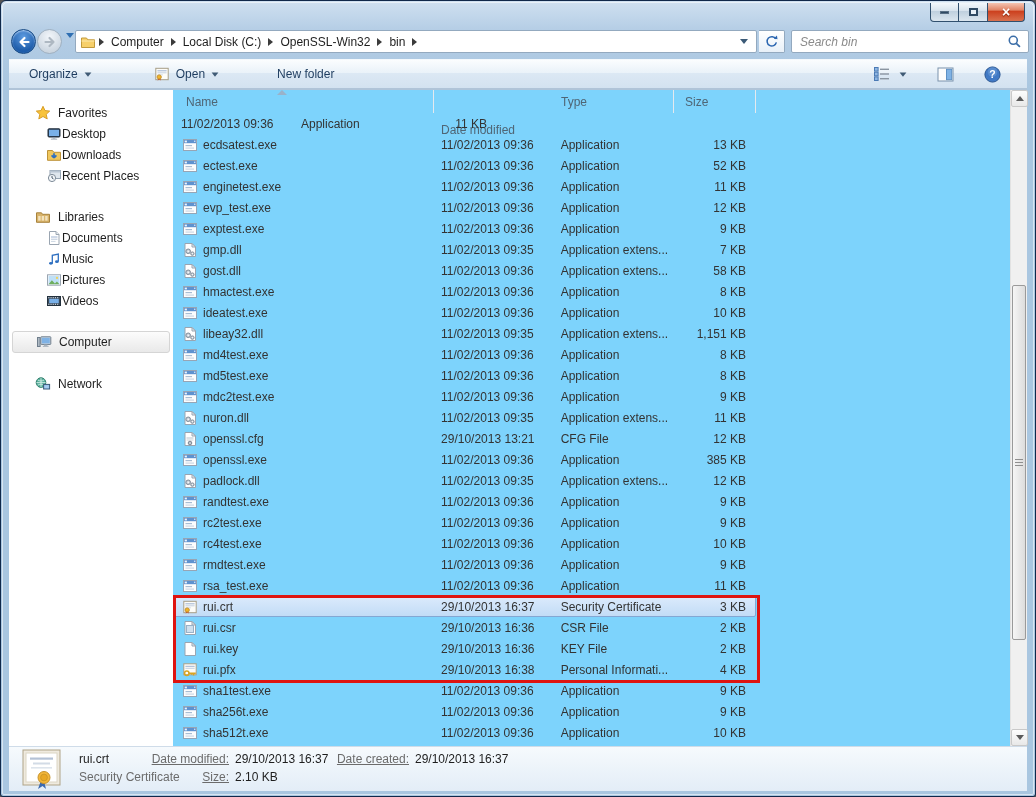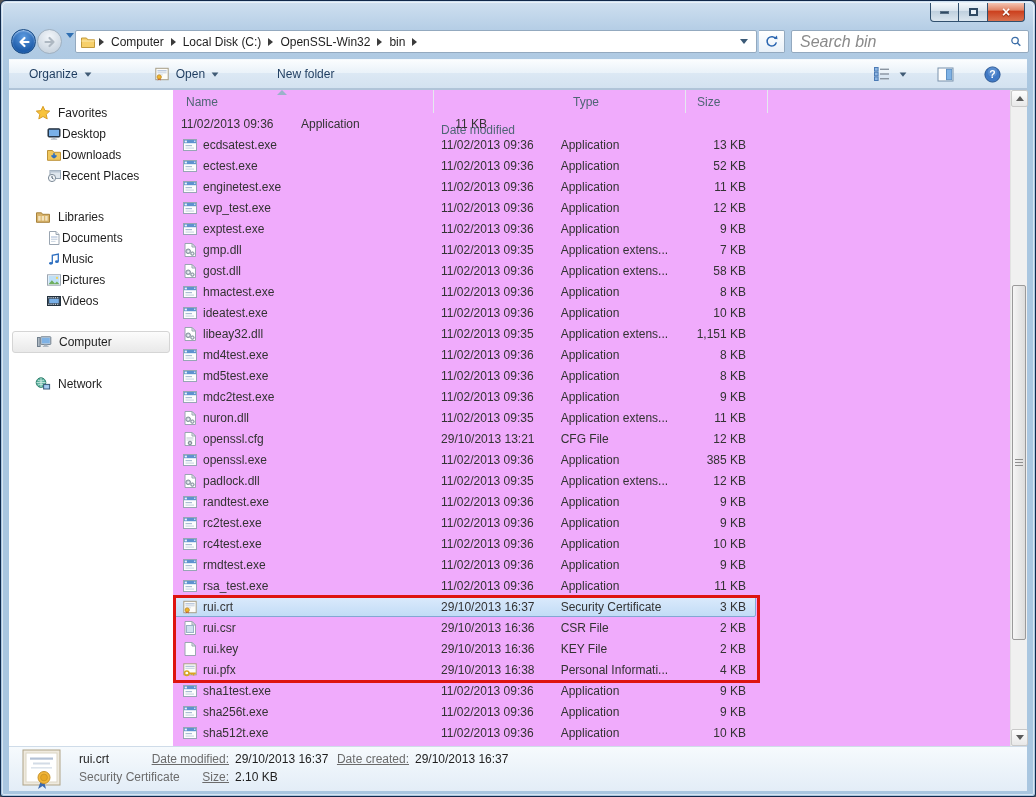--- a/index.html
+++ b/index.html
@@ -33,21 +33,21 @@
   .addressbar{position:absolute;left:66px;top:1px;width:682px;height:23px;background:#fff;border:1px solid #93a9bf;border-radius:2px;
     display:flex;align-items:center;padding:0 4px;gap:2px;}
   .crumb{padding:0 6px;color:#1e1e1e;white-space:nowrap;cursor:default;}
   .crumb-sep{width:0;height:0;border-top:4px solid transparent;border-bottom:4px solid transparent;border-left:5px solid #3b3b3b;margin:0 1px;}
   .addr-spacer{flex:1;}
   .addr-drop{margin-right:4px;border-top-color:#3b5a77;}
   .refreshbtn{position:absolute;left:750px;top:1px;width:26px;height:23px;border:1px solid #93a9bf;border-left:none;border-radius:0 2px 2px 0;
     background:linear-gradient(#fff,#e8f0f8);display:flex;align-items:center;justify-content:center;}
   .searchbox{position:absolute;left:782px;top:1px;width:238px;height:23px;background:#fff;border:1px solid #93a9bf;border-radius:2px;
     display:flex;align-items:center;padding:0 6px;}
-  .searchbox input{flex:1;border:none;outline:none;font-family:"Liberation Sans",sans-serif;font-size:16px;font-style:italic;color:#444;background:transparent;}
+  .searchbox input{flex:1;border:none;outline:none;font-family:"Liberation Sans",sans-serif;font-size:12px;font-style:italic;color:#444;background:transparent;}
   .searchbox input::placeholder{color:#8a8a8a;font-style:italic;}
   
   .toolbar{position:absolute;top:58px;left:8px;right:8px;height:30px;
     background:linear-gradient(#fbfdfe,#eaf2f9 45%,#dce8f4 46%,#d3e2f0);
     border-top:1px solid #f4f9fd;border-bottom:1px solid #b0c4d8;
     display:flex;align-items:center;color:#1e3c5f;}
   .tbtn{display:flex;align-items:center;gap:6px;padding:4px 8px;border-radius:3px;white-space:nowrap;}
   .tb-organize{margin-left:12px;}
   .tb-open{margin-left:46px;}
   .tb-newfolder{margin-left:42px;}
@@ -57,21 +57,21 @@
   .content{position:absolute;top:88px;left:8px;right:8px;bottom:50px;background:#fff;display:flex;border-top:1px solid #b0c4d8;}
   
   .sidebar{width:164px;padding-top:12px;overflow:hidden;flex:none;}
   .sb-group{display:flex;align-items:center;gap:7px;height:21px;padding-left:26px;margin-top:20px;color:#1e1e1e;cursor:default;}
   .sb-group:first-child{margin-top:0;}
   .sb-item{display:flex;align-items:center;height:21px;padding-left:37px;color:#1e1e1e;cursor:default;}
   .sb-selected{background:linear-gradient(#fcfcfc,#e9e9e9);border:1px solid #d5d5d5;border-radius:3px;
     margin-left:3px;margin-right:3px;padding-left:23px;height:22px;}
   .sbicon{width:16px;height:16px;display:inline-flex;flex:none;}
   
-  .filelist{flex:1;position:relative;background:#f0abfc;}
+  .filelist{flex:1;position:relative;background:#7dd3fc;}
   .list-header{height:23px;display:flex;position:relative;color:#4f6575;}
   .hcell{display:flex;align-items:center;padding-left:13px;border-right:1px solid #e4e9ee;cursor:default;}
   .hcell+.hcell{padding-left:7px;}
   .hcell.h-size{padding-left:11px;}
   .sort-arrow{position:absolute;left:104px;top:0;width:0;height:0;
     border-left:5px solid transparent;border-right:5px solid transparent;border-bottom:5px solid #9ab2c9;}
   .rows{position:absolute;top:23px;left:0;}
   .frow{height:21px;display:flex;align-items:center;width:583px;border:1px solid transparent;border-radius:2px;}
   .frow.sel{background:linear-gradient(#dbeafc,#c2dcf6);border:1px solid #84a7d3;}
   .c-name{width:261px;display:flex;align-items:center;gap:5px;padding-left:8px;overflow:hidden;white-space:nowrap;}
@@ -350,21 +350,21 @@
               <rect x="9.4" y="9.2" width="4.4" height="3" fill="#a9cdef"></rect>
             </svg>
           </span>
           <span>Network</span>
         </div>
       </div>
     <div class="filelist">
       <div class="list-header">
           <div class="hcell h-name" style="width: 261px;">Name</div>
           <div class="hcell h-date" style="width: 120px; margin-top: 40px;">Date modified</div>
-          <div class="hcell h-type" style="width: 120px; margin-left: 12px;">Type</div>
+          <div class="hcell h-type" style="width: 120px;">Type</div>
           <div class="hcell h-size" style="width: 82px;">Size</div>
           <div class="sort-arrow"></div>
         </div>
       <div class="rows">
           <div class="frow">
             <div class="c-date">11/02/2013 09:36</div>
             <div class="c-type">Application</div>
             <div class="c-size">11 KB</div>
           </div>
           <div class="frow">

